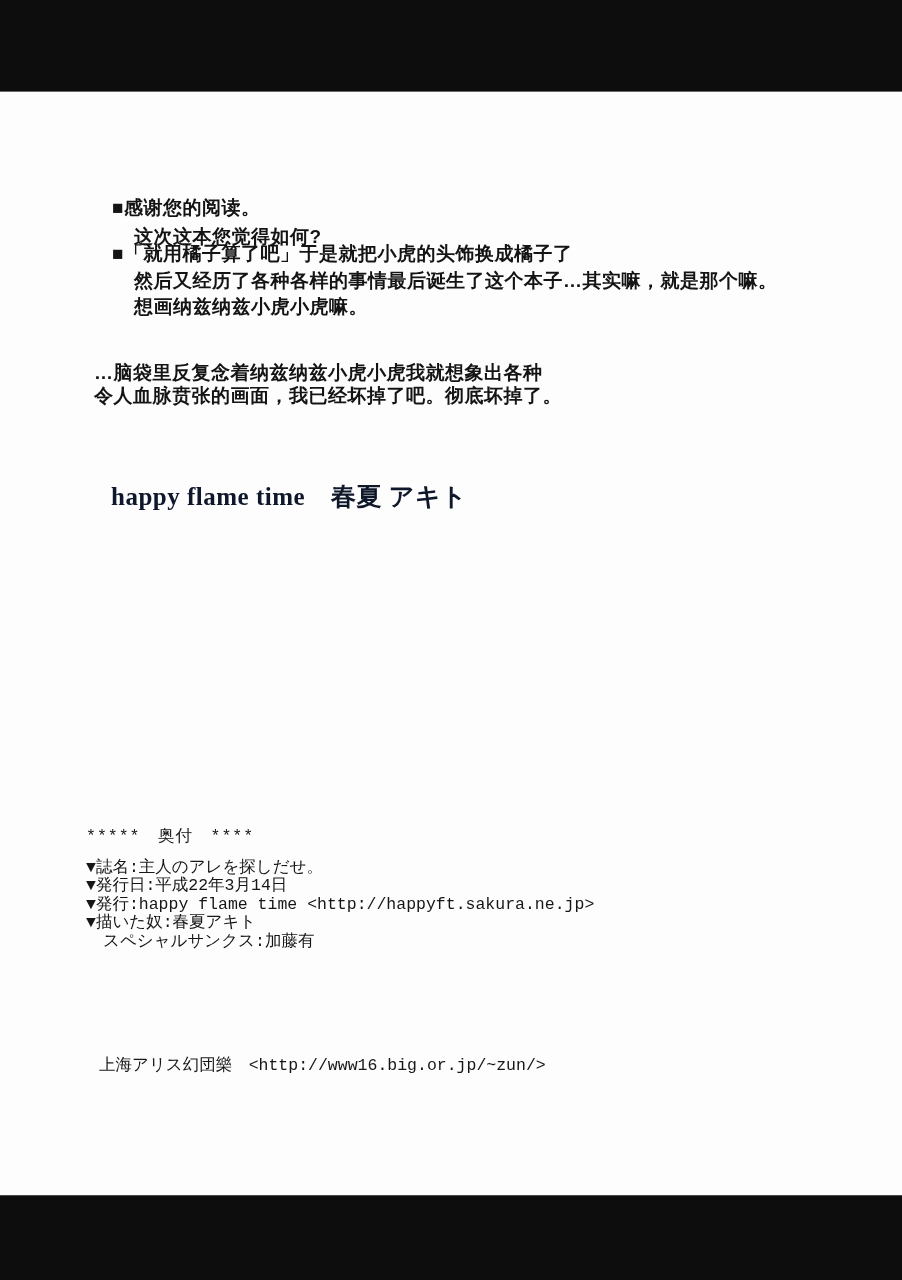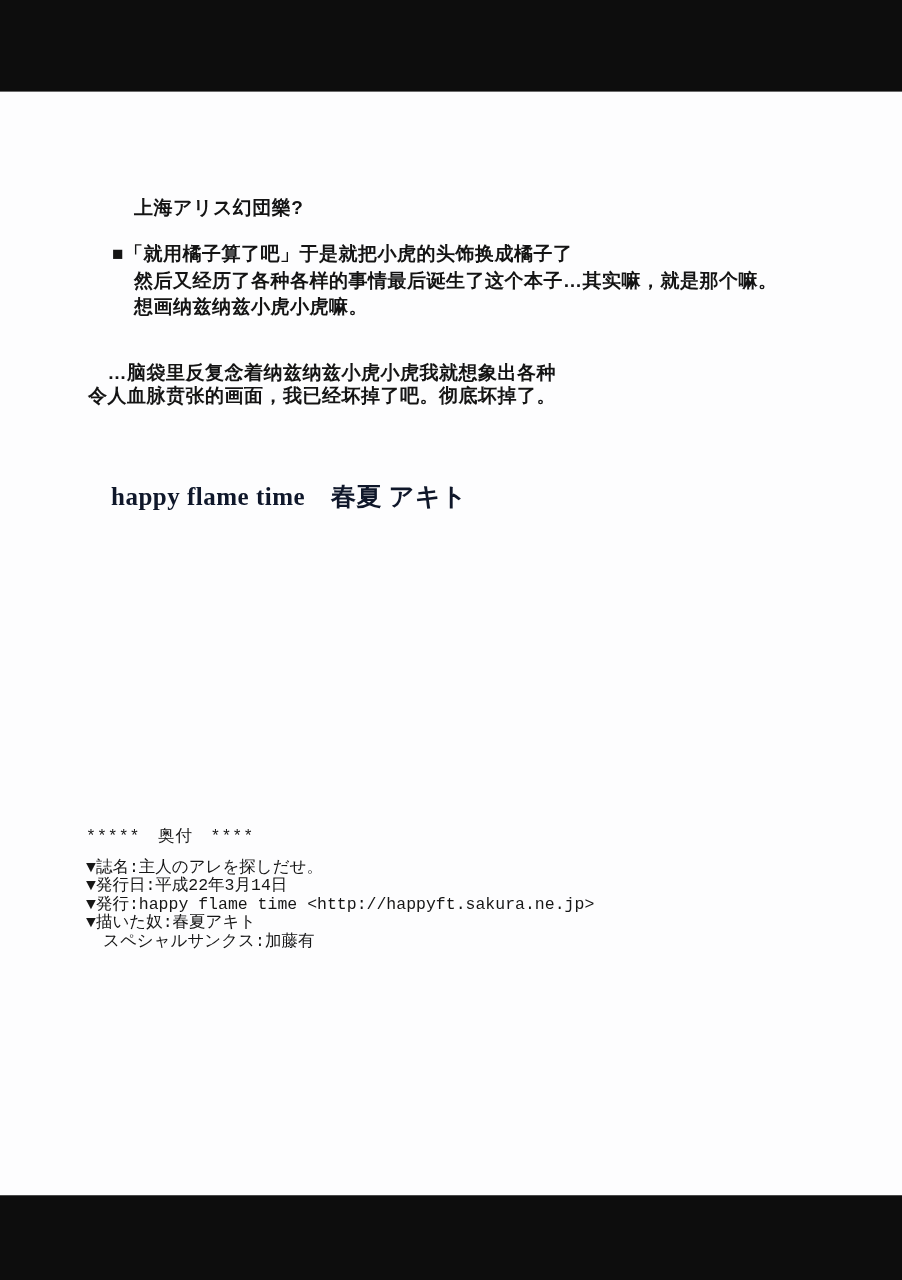--- a/index.html
+++ b/index.html
@@ -36,21 +36,21 @@
     position: absolute;
     color: #141414;
     font-family: "Liberation Sans", "DejaVu Sans", sans-serif;
     font-weight: bold;
     font-size: 19px;
     letter-spacing: 0.5px;
     white-space: nowrap;
   }
   #thanks-block { left: 112px; top: 193px; line-height: 29px; }
   #story-block  { left: 112px; top: 241px; line-height: 26.5px; }
-  #musing-block { left: 88px;  top: 361px; line-height: 23px; text-align: right; }
+  #musing-block { left: 94px;  top: 361px; line-height: 23px; }
   .indent { padding-left: 22px; }
 
   #signature-line {
     position: absolute;
     left: 111px;
     top: 480px;
     color: #0f172a;
     font-family: "Liberation Serif", "DejaVu Serif", serif;
     font-weight: 700;
     font-size: 25px;
@@ -82,21 +82,22 @@
   #credit-alice { position: absolute; left: 99px; top: 1054px; }
 </style>
 </head>
 <body>
 
 <div id="scan-page">
 
   <div id="band-top" class="band"></div>
 
   <div id="thanks-block" class="cn-block">
-    <div class="indent">上海アリス幻団樂?</div>
+    <div>■感谢您的阅读。</div>
+    <div class="indent">这次这本您觉得如何?</div>
   </div>
 
   <div id="story-block" class="cn-block">
     <div>■「就用橘子算了吧」于是就把小虎的头饰换成橘子了</div>
     <div class="indent">然后又经历了各种各样的事情最后诞生了这个本子…其实嘛，就是那个嘛。</div>
     <div class="indent">想画纳兹纳兹小虎小虎嘛。</div>
   </div>
 
   <div id="musing-block" class="cn-block">
     <div>…脑袋里反复念着纳兹纳兹小虎小虎我就想象出各种</div>
@@ -111,16 +112,17 @@
 
   <div id="colophon-block" class="gothic">
     <div>▼誌名:主人のアレを探しだせ。</div>
     <div>▼発行日:平成22年3月14日</div>
     <div>▼発行:happy flame time  &lt;http://happyft.sakura.ne.jp&gt;</div>
     <div>▼描いた奴:春夏アキト</div>
     <div class="indent-sm">スペシャルサンクス:加藤有</div>
   </div>
 
 
+  <div id="credit-alice" class="gothic">上海アリス幻団樂　&lt;http://www16.big.or.jp/~zun/&gt;</div>
 
   <div id="band-bottom" class="band"></div>
 
 </div>
 
 </body></html>

